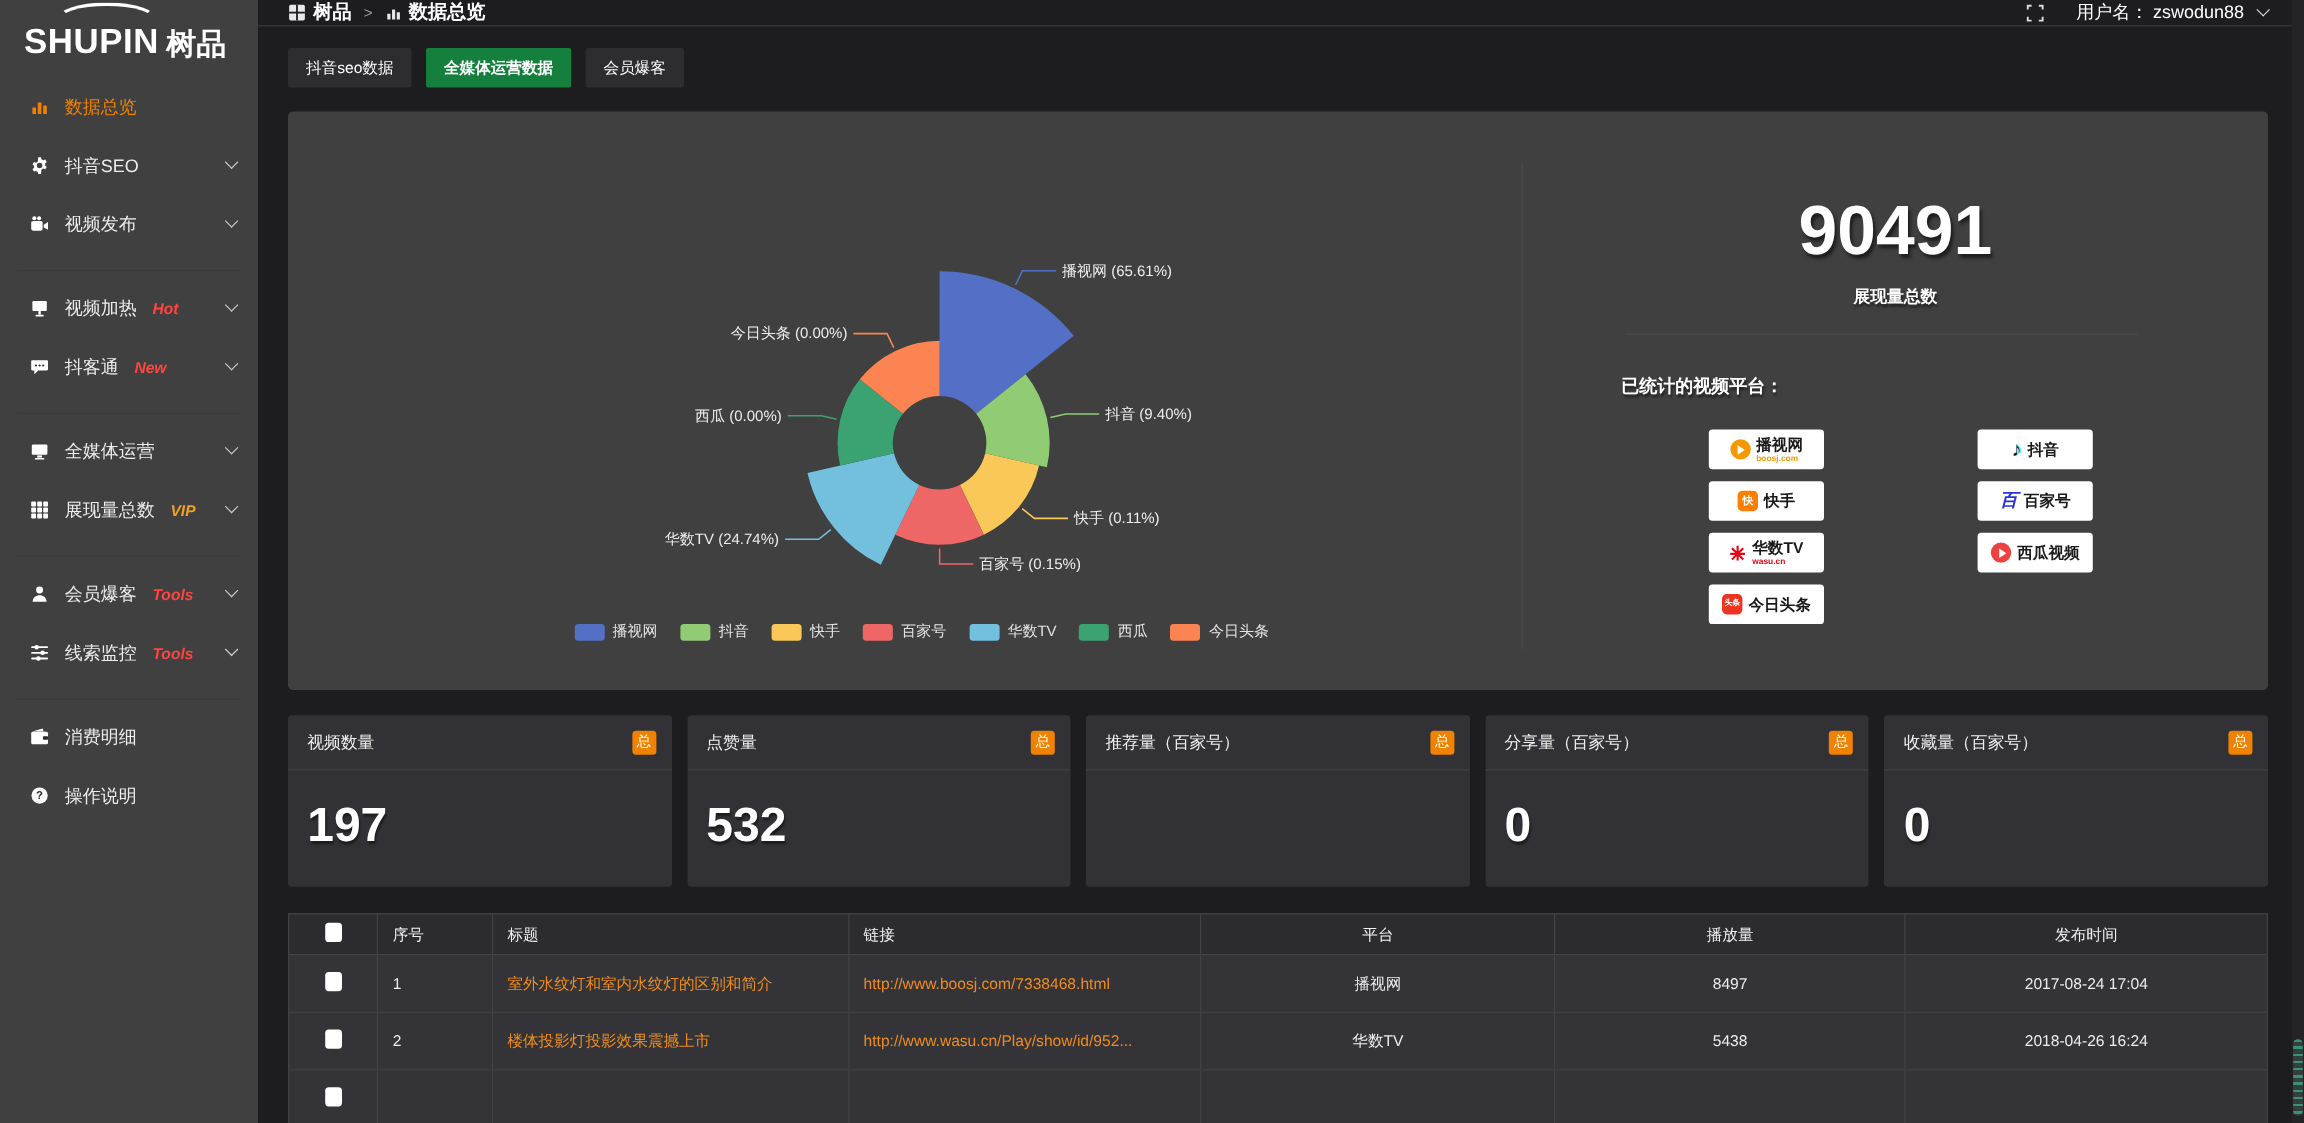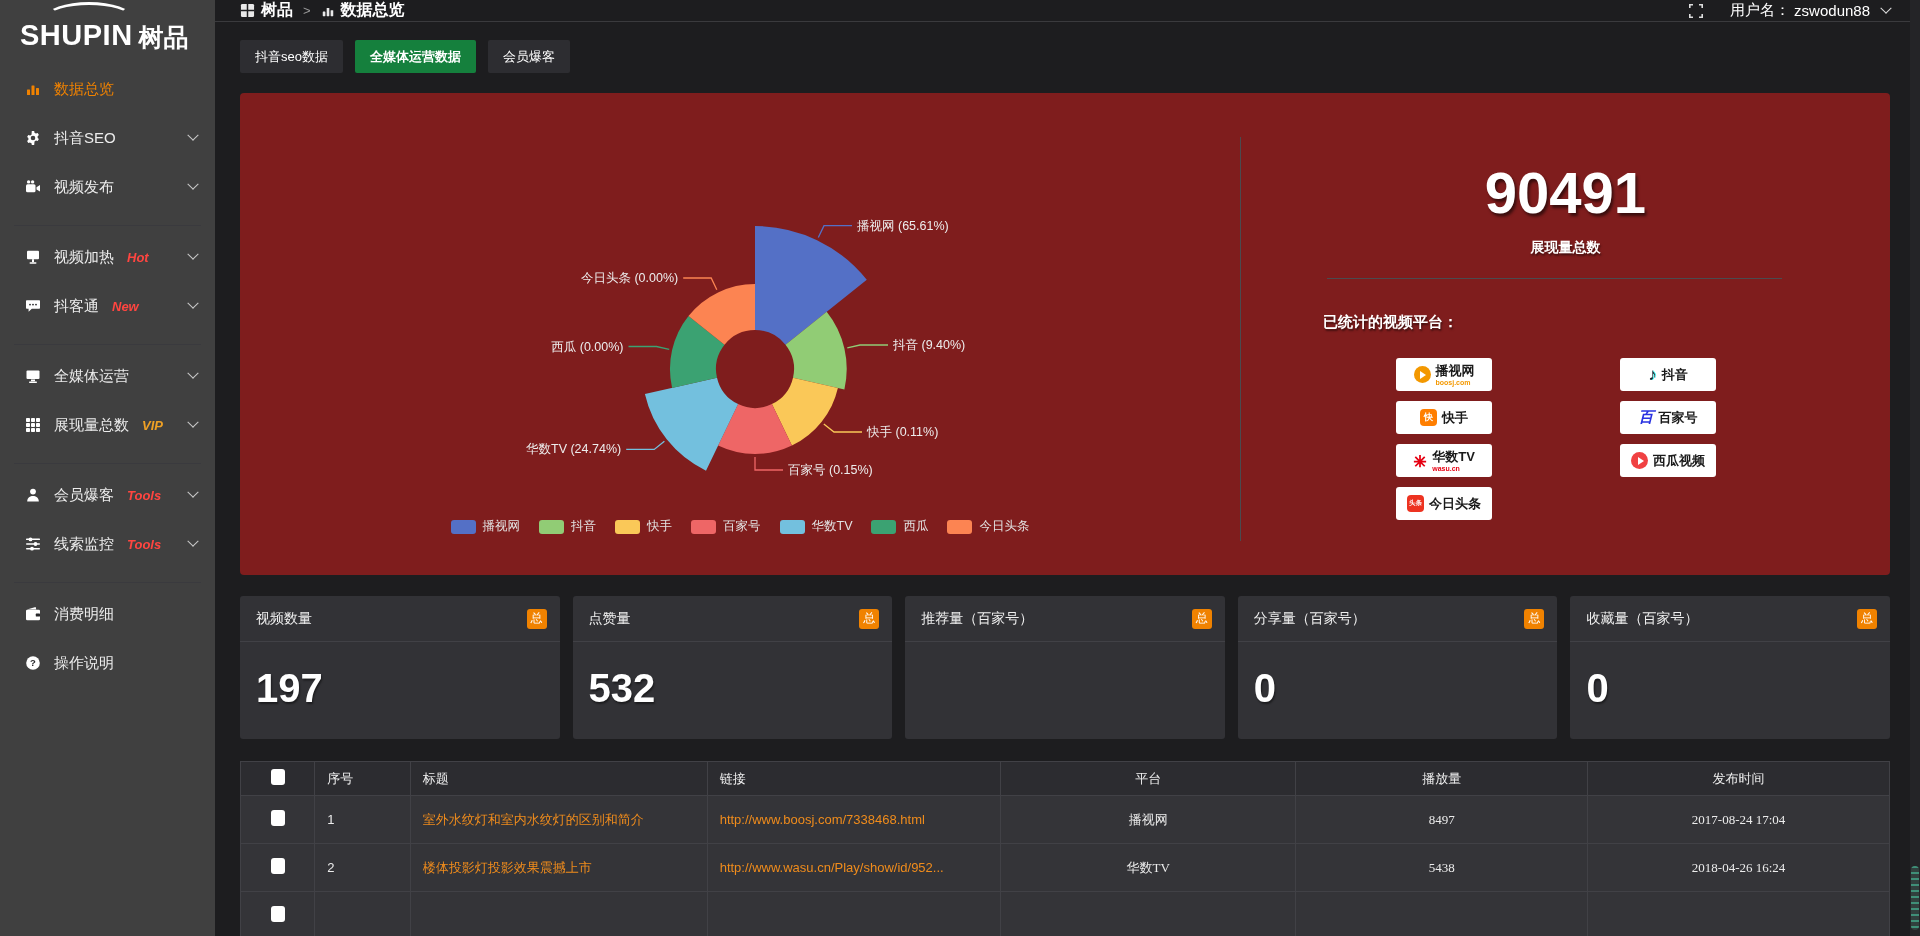--- a/index.html
+++ b/index.html
@@ -38,21 +38,21 @@
   .fs-icon { color:#dcdcdc; display:flex; cursor:pointer; }
   .user-menu { display:flex; align-items:center; gap:4px; font-size:15px; cursor:pointer; }
   .user-menu .menu-chev { margin-left:8px; border-color:#dcdcdc; }
 
   .tabs { display:flex; gap:12px; margin:18px 0 0 25px; }
   .tab { height:33px; display:flex; align-items:center; padding:0 15px; background:#2d2d31;
     color:#fff; font-size:13px; border:none; border-radius:2px; cursor:pointer; font-family:inherit; }
   .tab.active { background:#15803d; font-weight:bold; }
 
   
-  .chart-panel { margin:20px 30px 0 25px; height:482px; background:#7f1d1d; border-radius:4px; display:flex; }
+  .chart-panel { margin:20px 30px 0 25px; height:482px; background:#404040; border-radius:4px; display:flex;padding-left:28px; }
   .chart-left { width:1000px; position:relative; }
   .legend { position:absolute; left:0; bottom:40px; width:100%; display:flex; justify-content:center; gap:19px; }
   .legend-item { display:flex; align-items:center; gap:7px; font-size:12.5px; color:#e3e3e3; cursor:pointer; }
   .legend-sw { width:25px; height:14px; border-radius:3px; }
   .panel-divider { width:1px; background:#4b4b4f; margin:44px 0 34px 0; }
   .chart-right { flex:1; }
   .big-number { margin-top:71px; text-align:center; font-size:58px; font-weight:bold; line-height:1;
     text-shadow:2px 3px 3px rgba(0,0,0,.55); }
   .big-caption { margin-top:17px; text-align:center; font-size:14px; font-weight:bold; text-shadow:1px 2px 2px rgba(0,0,0,.5); }
   .right-hr { border:none; border-top:1px solid #4b4b4f; margin:21px 108px 0 86px; }
@@ -79,21 +79,21 @@
     display:flex; align-items:center; justify-content:center; border-radius:3px; }
   .card-value { padding:24px 0 0 16px; font-size:40px; font-weight:bold; text-shadow:1px 2px 2px rgba(0,0,0,.45); }
 
   
   .table-wrap { margin:22px 30px 0 25px; }
   table { width:100%; border-collapse:collapse; table-layout:fixed; background:#343438; }
   th, td { border:1px solid #414146; font-weight:normal; }
   thead th { height:34px; background:#2c2c30; font-size:13px; color:#f0f0f0; padding:0 12px; }
   tbody td { height:48px; font-size:13px; color:#ececec; padding:0 12px; }
   th.al, td.al { text-align:left; }
-  th.ac, td.ac { text-align:center;font-family:Liberation Serif, serif; }
+  th.ac, td.ac { text-align:center; }
   .cbx { display:inline-block; width:14px; height:16px; background:#fff; border-radius:3px; cursor:pointer; }
   td.link-cell, td.title-cell { color:#f08c1c; cursor:pointer; white-space:nowrap; overflow:hidden; text-overflow:ellipsis; }
 
   
   .scrollbar { position:fixed; right:0; top:0; bottom:0; width:10px; background:#242427; }
   .scroll-thumb { position:absolute; right:1px; bottom:6px; width:8px; height:64px; border-radius:4px;
     background:repeating-linear-gradient(to bottom, #3f8f78 0 2px, #31403e 2px 6px); cursor:pointer; }
 
   svg { display:block; }
   text { font-family:"Liberation Sans","DejaVu Sans",sans-serif; }

